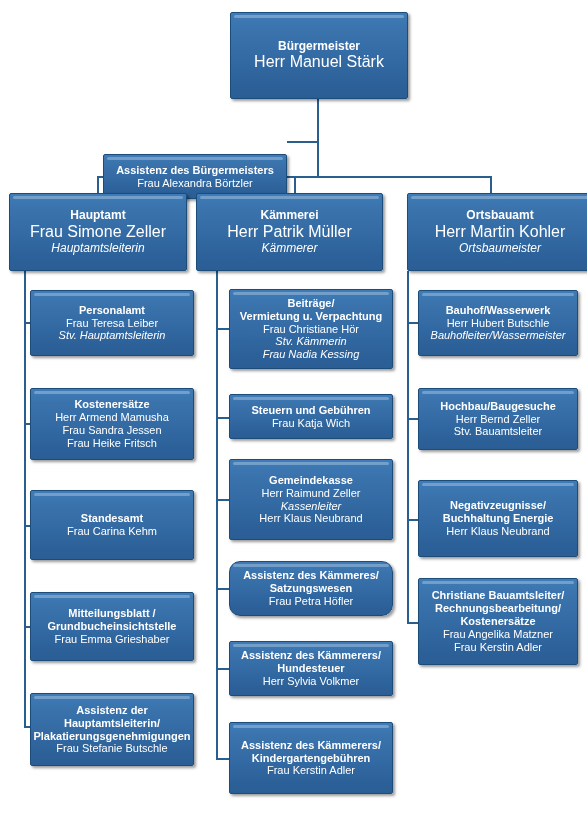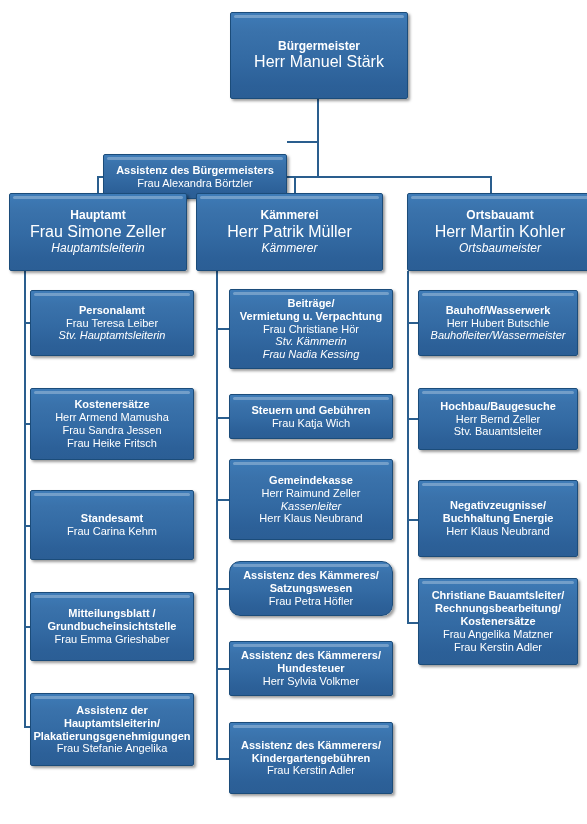--- a/index.html
+++ b/index.html
@@ -170,21 +170,21 @@
   <div class="node" style="left:30px; top:592px; width:164px; height:69px;">
       <span class="ln title">Mitteilungsblatt /
 Grundbucheinsichtstelle</span>
       <span class="ln name">Frau Emma Grieshaber</span>
     </div>
 
   <div class="node" style="left:30px; top:693px; width:164px; height:73px;">
       <span class="ln title">Assistenz der
 Hauptamtsleiterin/
 Plakatierungsgenehmigungen</span>
-      <span class="ln name">Frau Stefanie Angelika</span>
+      <span class="ln name">Frau Stefanie Butschle</span>
     </div>
 
   <div class="node" style="left:229px; top:289px; width:164px; height:80px;">
       <span class="ln title">Beiträge/
 Vermietung u. Verpachtung</span>
       <span class="ln name">Frau Christiane Hör</span>
       <span class="ln role">Stv. Kämmerin</span>
       <span class="ln role">Frau Nadia Kessing</span>
     </div>
 

